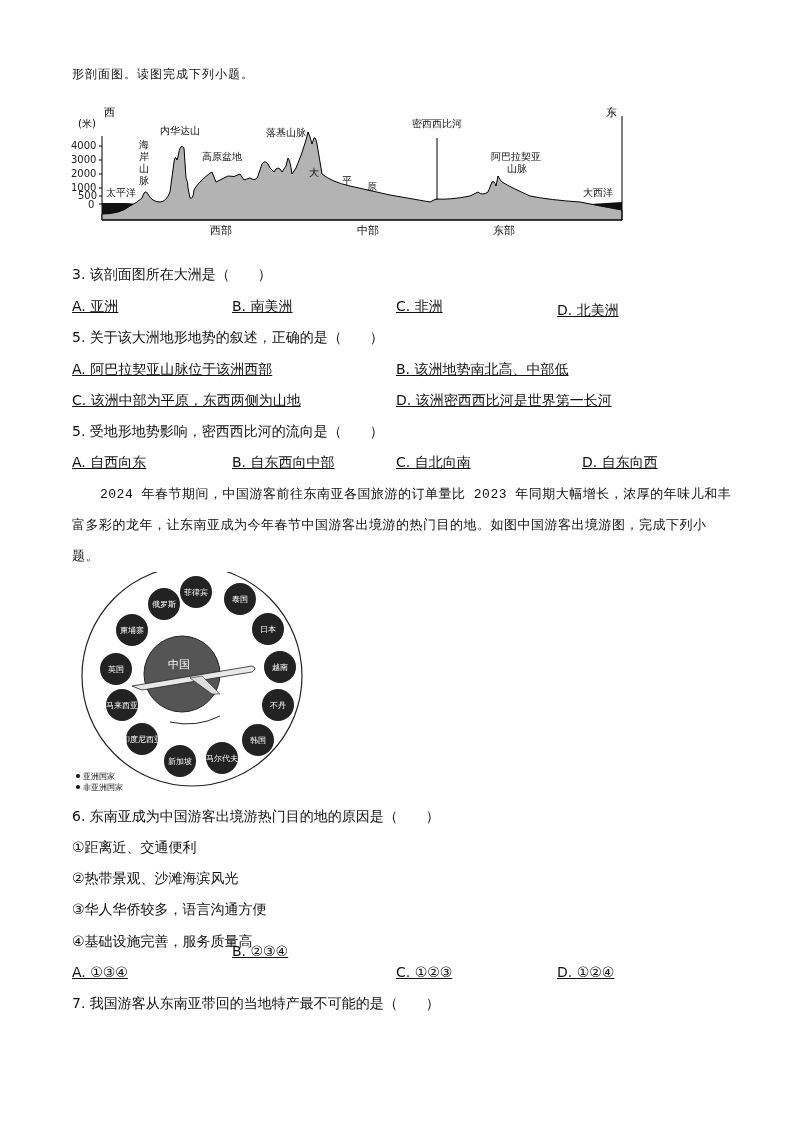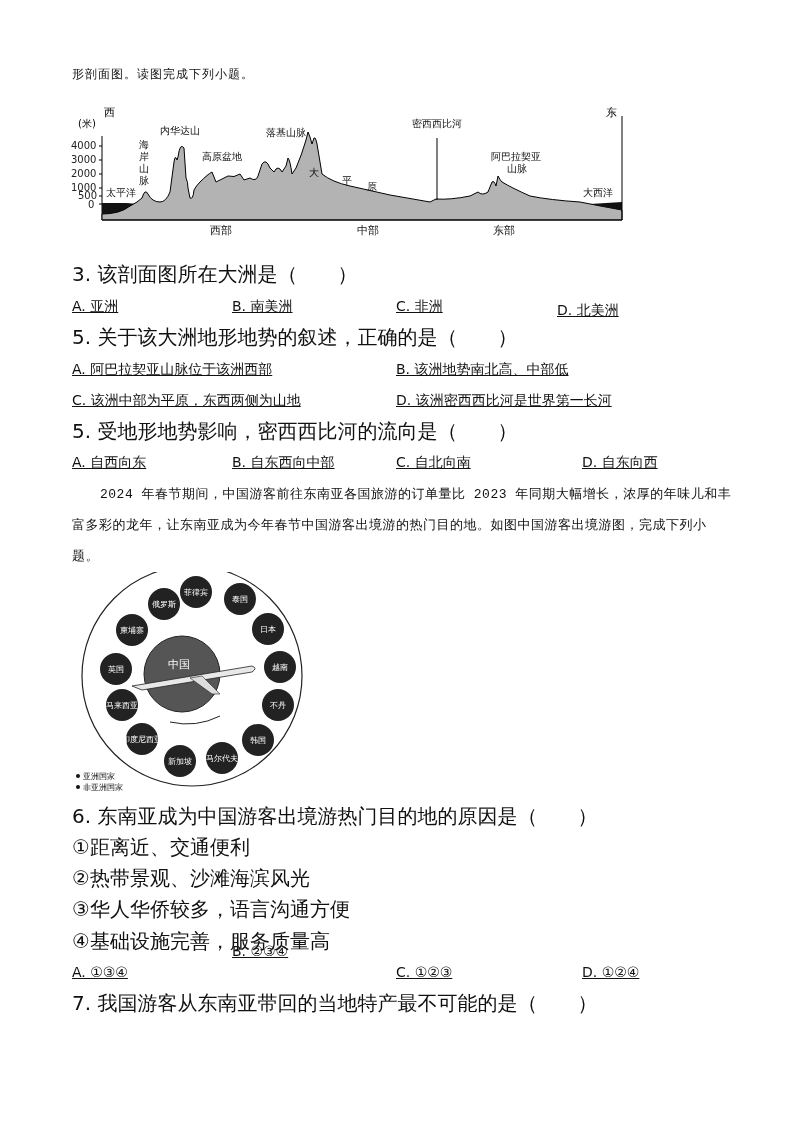--- a/index.html
+++ b/index.html
@@ -1,18 +1,18 @@
 <!DOCTYPE html>
 <html><head>
 <meta charset="utf-8">
 <style>
   html, body { margin: 0; padding: 0; background: #ffffff; }
   body { width: 794px; height: 1123px; position: relative; overflow: hidden;
          font-family: "DejaVu Sans", "Liberation Sans", sans-serif; color: #111; }
-  .line { position: absolute; left: 72px; font-size: 20px; white-space: nowrap; line-height: 18px; }
+  .line { position: absolute; left: 72px; font-size: 14px; white-space: nowrap; line-height: 18px; }
   .opt  { position: absolute; font-size: 14px; white-space: nowrap; line-height: 18px; text-decoration: underline; }
   .para { position: absolute; left: 72px; width: 660px; font-size: 13px; line-height: 31px;
           font-family: Liberation Mono, monospace; text-indent: 28px; letter-spacing: 0.5px; }
   .intro { position: absolute; left: 72px; top: 66px; font-size: 12px;
            font-family: "DejaVu Serif", "Liberation Serif", serif; letter-spacing: 1px; }
   svg text { font-family: "DejaVu Sans", "Liberation Sans", sans-serif; }
   .profile { position: absolute; left: 70px; top: 102px; }
   .diagram { position: absolute; left: 72px; top: 572px; }
 </style>
 </head>
@@ -173,15 +173,15 @@
 </svg>
 
 <div class="line" style="top:807px">6. 东南亚成为中国游客出境游热门目的地的原因是（　　）</div>
 <div class="line" style="top:838px">①距离近、交通便利</div>
 <div class="line" style="top:869px">②热带景观、沙滩海滨风光</div>
 <div class="line" style="top:900px">③华人华侨较多，语言沟通方便</div>
 <div class="line" style="top:932px">④基础设施完善，服务质量高</div>
 <div class="opt" style="left:72px; top:963px">A. ①③④</div>
 <div class="opt" style="left:232px; top:942px">B. ②③④</div>
 <div class="opt" style="left:396px; top:963px">C. ①②③</div>
-<div class="opt" style="left:582px; top:963px">D. ①②④</div>
+<div class="opt" style="left:557px; top:963px">D. ①②④</div>
 
 <div class="line" style="top:994px">7. 我国游客从东南亚带回的当地特产最不可能的是（　　）</div>
 
 </body></html>

